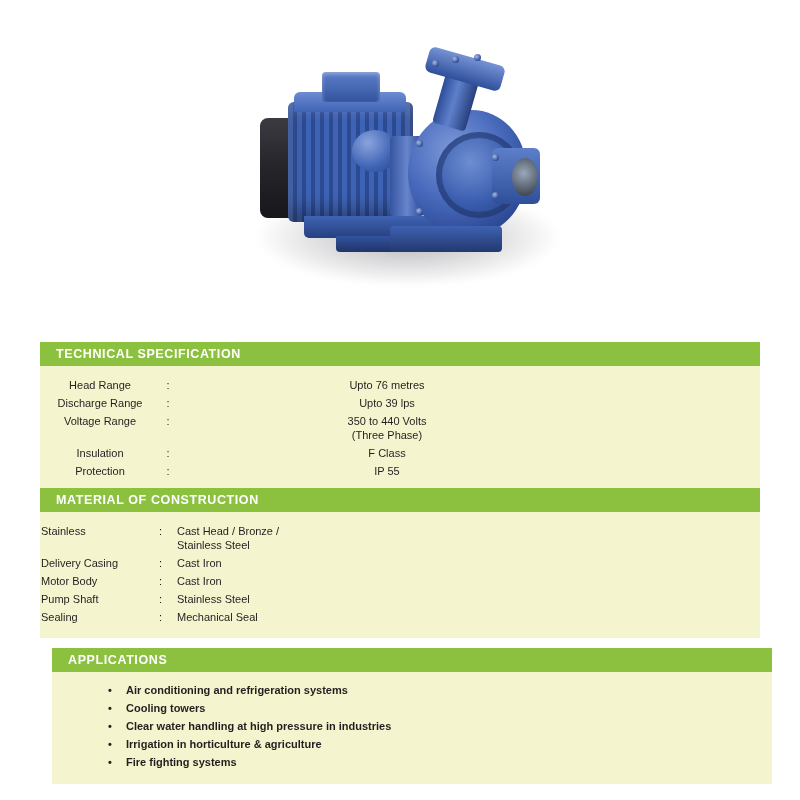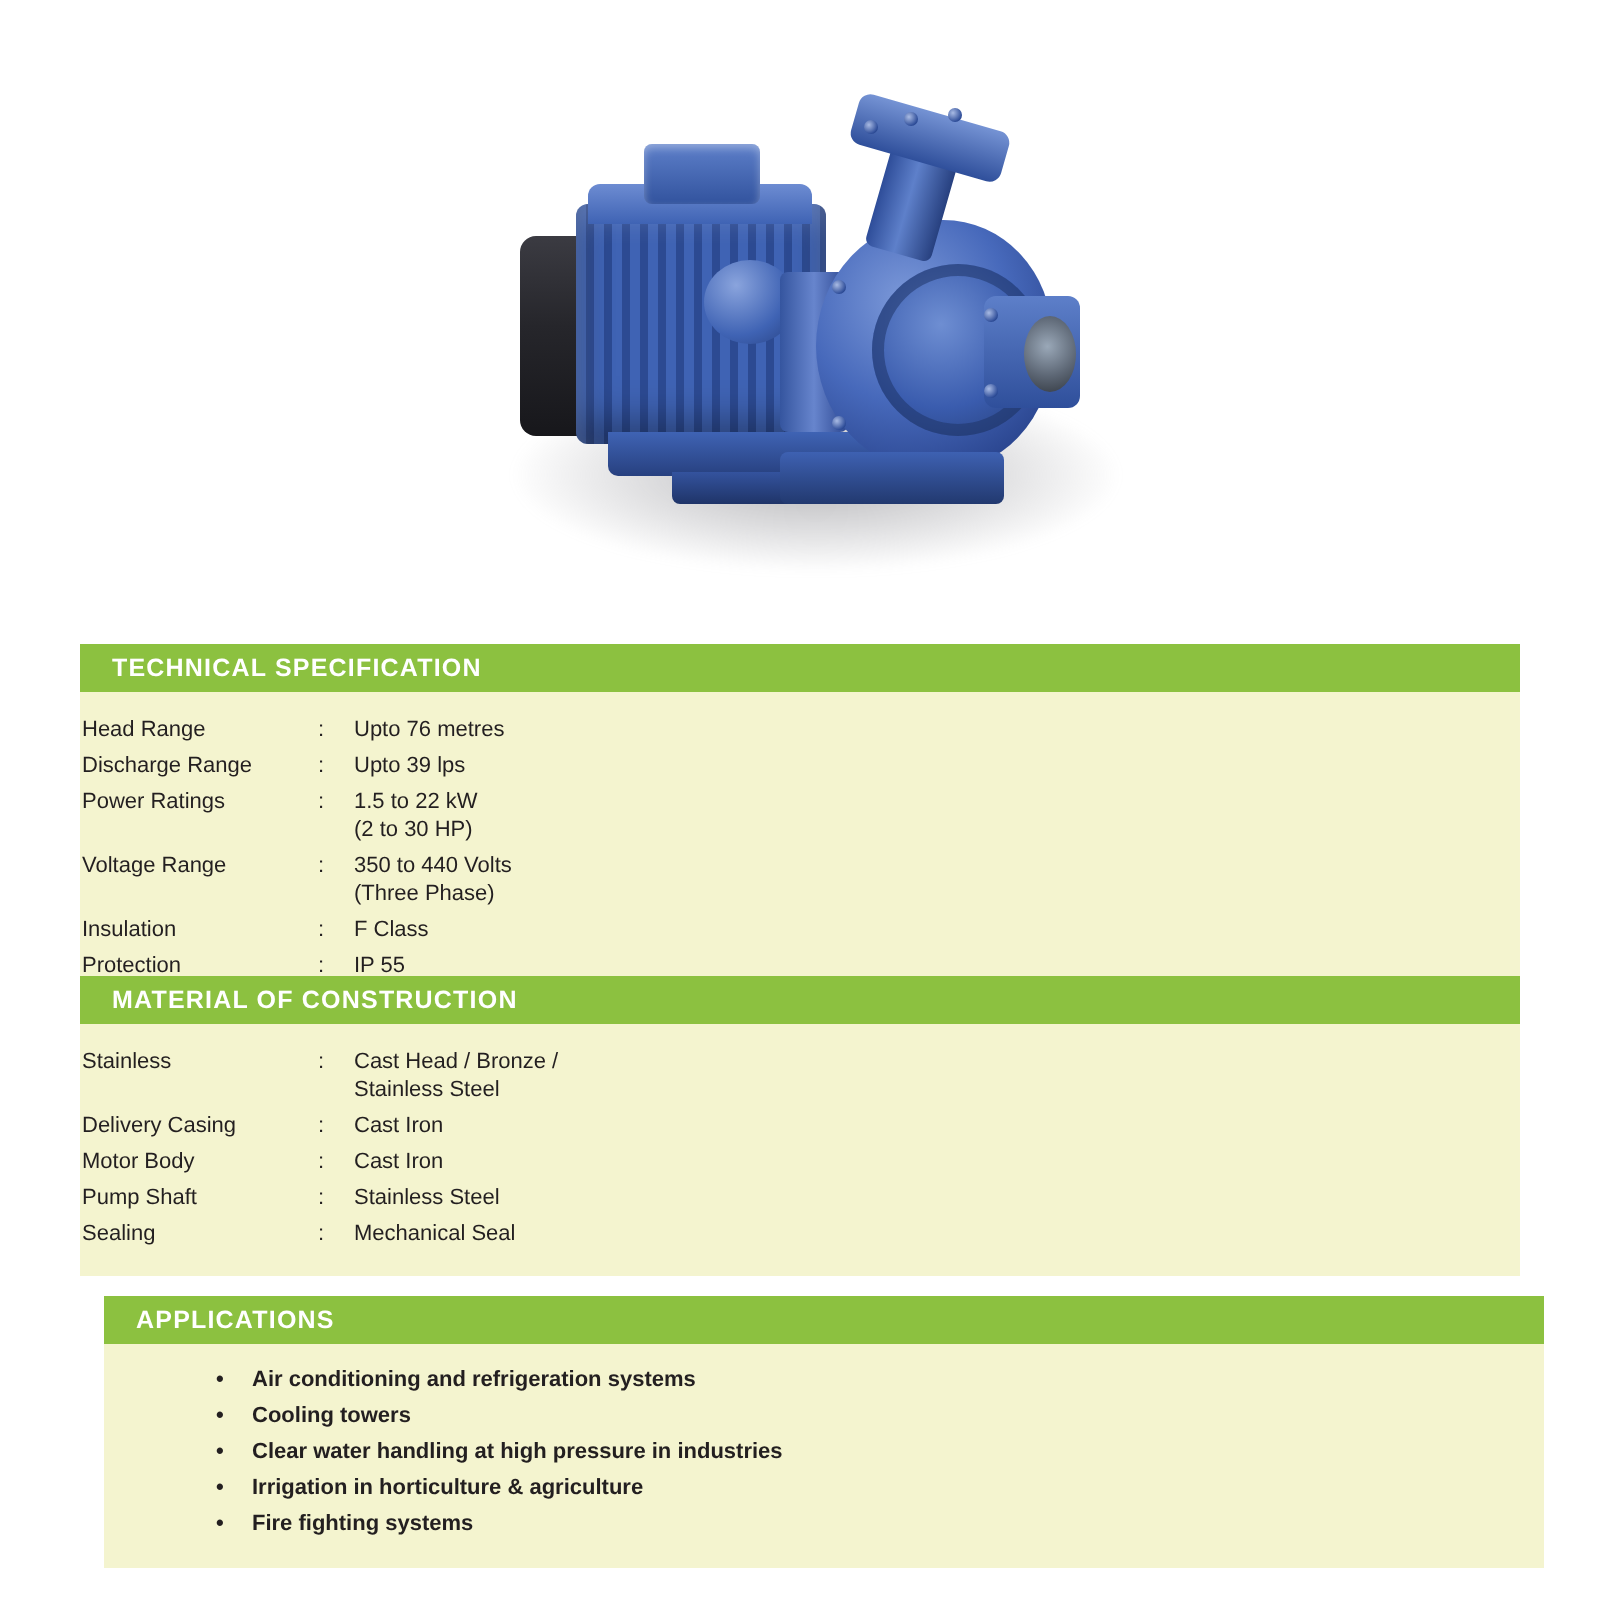--- a/index.html
+++ b/index.html
@@ -250,21 +250,21 @@
   }
   ul.apps li::before {
     content: "\2022";
     position: absolute;
     left: 0;
     top: 0;
     color: #231f20;
     font-size: 11px;
   }
 
-  #panel-tech { top: 322px; }
+  #panel-tech { top: 342px; text-align: center; }
   #panel-material { top: 488px; }
   #panel-applications { top: 648px; margin-left: 12px; }
 </style>
 </head>
 <body>
 
 <div class="hero">
   <div class="pump-stage">
     <div class="pump-shadow"></div>
 
@@ -310,28 +310,20 @@
           </td>
         </tr>
         <tr>
           <td class="spec-label">Discharge Range</td>
           <td class="spec-colon">:</td>
           <td class="spec-value">
             <span class="sub-line">Upto 39 lps</span>
           </td>
         </tr>
         <tr>
-          <td class="spec-label">Power Ratings</td>
-          <td class="spec-colon">:</td>
-          <td class="spec-value">
-            <span class="sub-line">1.5 to 22 kW</span>
-            <span class="sub-line">(2 to 30 HP)</span>
-          </td>
-        </tr>
-        <tr>
           <td class="spec-label">Voltage Range</td>
           <td class="spec-colon">:</td>
           <td class="spec-value">
             <span class="sub-line">350 to 440 Volts</span>
             <span class="sub-line">(Three Phase)</span>
           </td>
         </tr>
         <tr>
           <td class="spec-label">Insulation</td>
           <td class="spec-colon">:</td>

